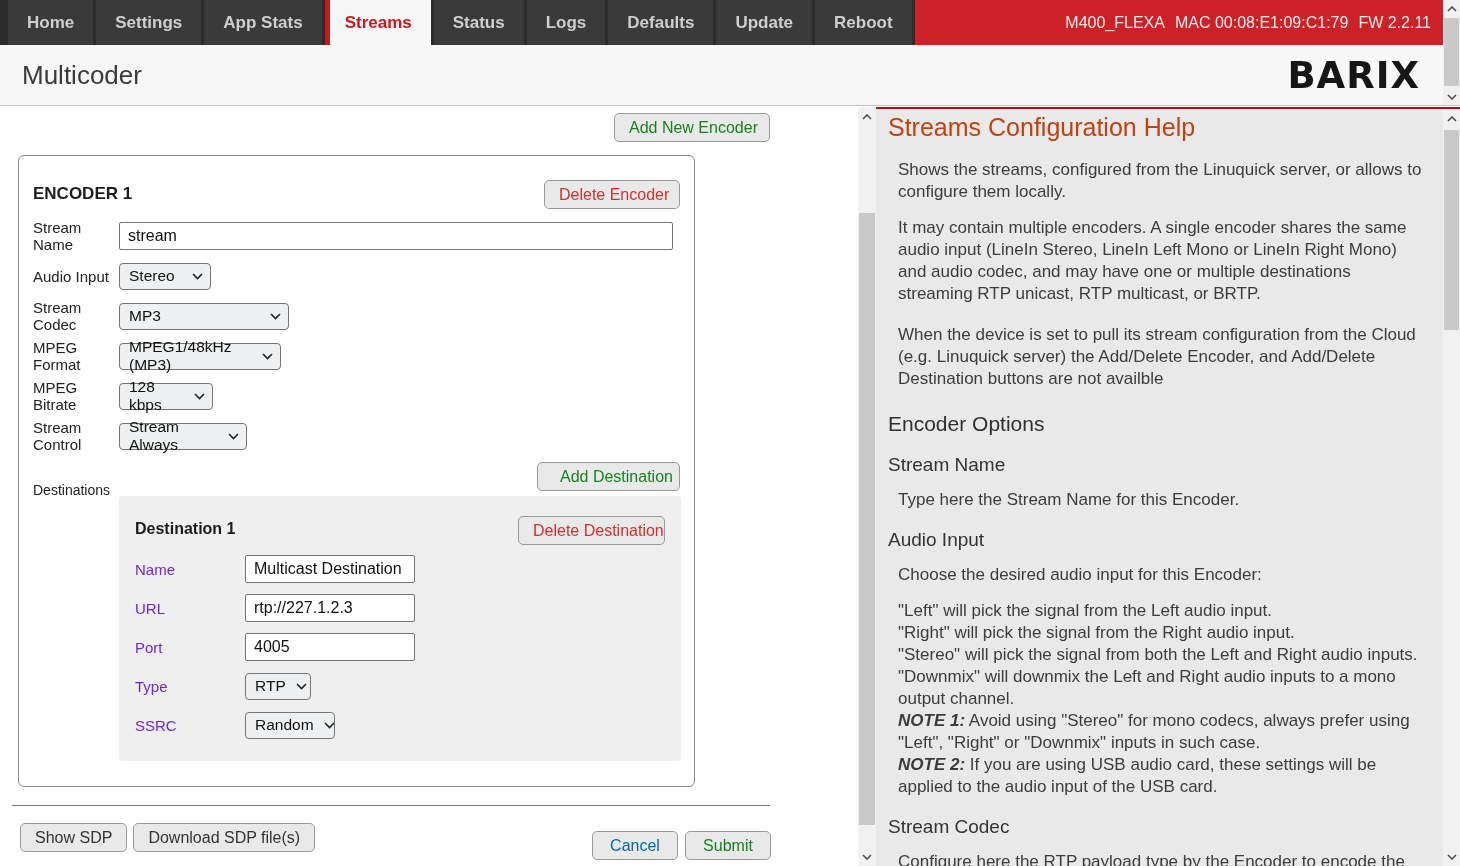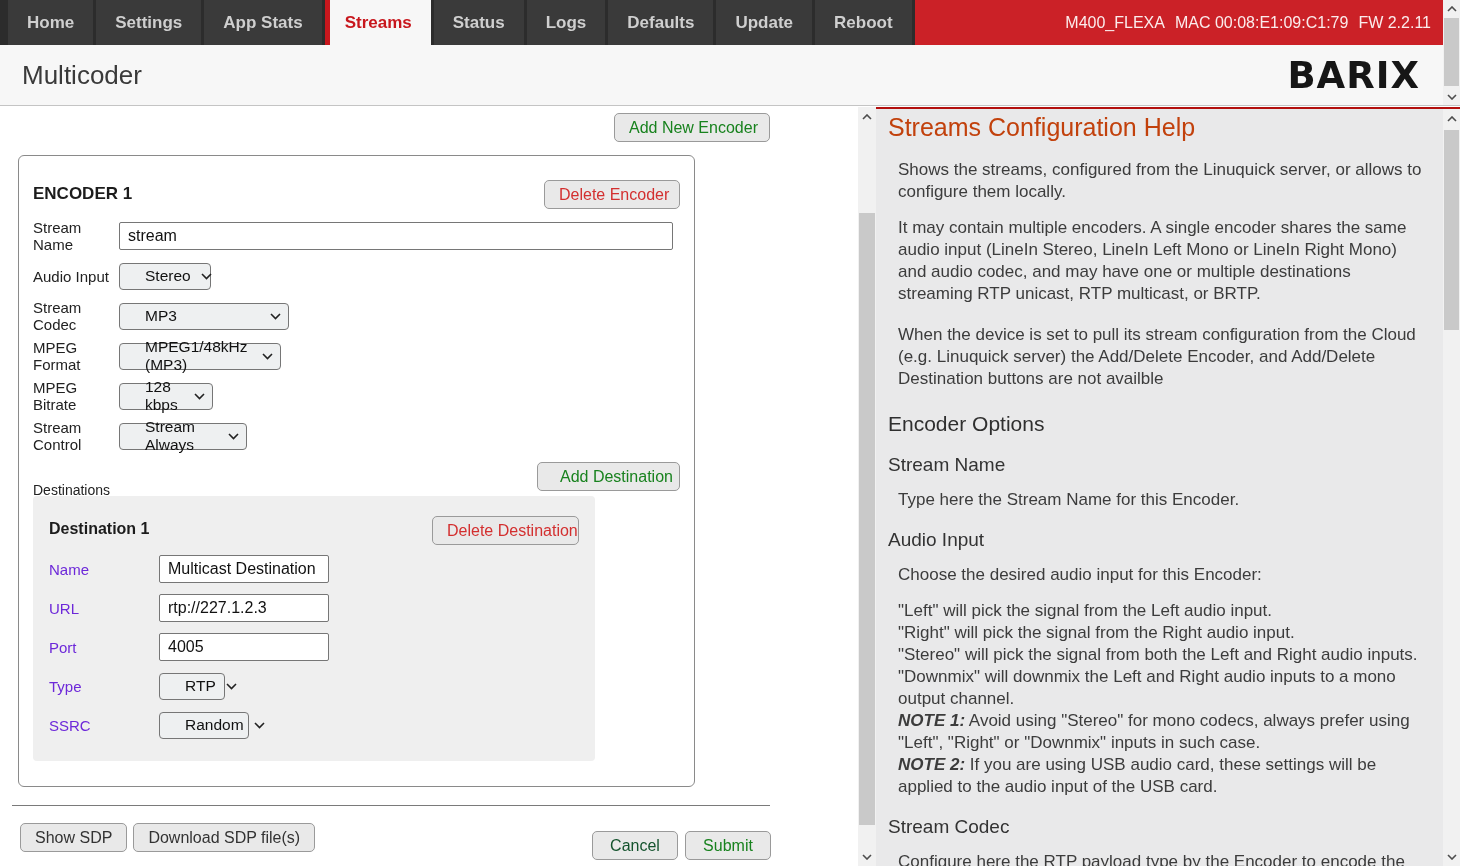--- a/index.html
+++ b/index.html
@@ -37,49 +37,49 @@
   .left-frame { position:absolute; top:107px; left:0; width:876px; height:759px;
     background:#fff; }
   .left-content { position:absolute; top:0; left:0; width:858px; height:759px; overflow:hidden; }
 
   .btn { display:inline-block; background:#e9e9e9; border:1px solid #9a9a9a;
     border-radius:5px; font-size:16px; padding:3px 14px; height:29px; line-height:21px;
     cursor:pointer; white-space:nowrap; }
   .btn-green { color:#18821e; }
   .btn-red { color:#d32f2f; }
   .btn-dark { color:#333; }
-  .btn-maroon { color:#14532d; }
+  .btn-maroon { color:#0369a1; }
 
   .add-encoder { position:absolute; top:6px; left:614px; width:156px; text-align:center; }
 
   .enc-box { position:absolute; top:48px; left:18px; width:677px; height:632px;
     border:1px solid #8a8a8a; border-radius:6px; background:#fff; padding:24px 14px 0 14px; }
   .enc-head { display:flex; justify-content:space-between; align-items:flex-start;
     margin-bottom:13px; }
   .enc-title { font-size:17px; font-weight:bold; color:#1c1c1c; padding-top:4px; }
   .del-enc { width:136px; text-align:center; }
 
   .frow { display:flex; align-items:center; height:28px; margin-bottom:12px; }
   .frow .lbl { width:86px; font-size:15px; color:#222; flex:none; }
   .tinput { height:28px; border:1px solid #767676; border-radius:2px; font-size:16px;
     padding:0 8px; color:#111; background:#fff;
     font-family:"Liberation Sans","DejaVu Sans",sans-serif; }
   .w-full { width:554px; }
 
   .sel { height:27px; background:#eef0f1; border:1px solid #767676; border-radius:4px;
     display:flex; align-items:center; justify-content:space-between; font-size:15.5px;
-    color:#111; padding:0 7px 0 25px; cursor:pointer; }
+    color:#111; padding:0 7px 0 9px; cursor:pointer; }
   .sel .chev { display:flex; margin-left:10px; }
 
   .dest-row { display:flex; justify-content:space-between; align-items:center;
     margin-top:2px; margin-bottom:6px; height:28px; }
   .dest-lbl { font-size:14px; color:#222;margin-top:28px; }
   .add-dest { width:143px; text-align:center;padding-left:22px; }
 
-  .dest-box { width:562px; height:265px; background:#efefef;
+  .dest-box { margin-left:86px; width:562px; height:265px; background:#efefef;
     border-radius:4px; padding:20px 16px 0 16px; }
   .dest-head { display:flex; justify-content:space-between; align-items:flex-start;
     margin-bottom:10px; }
   .dest-title { font-size:16px; font-weight:bold; color:#1c1c1c; padding-top:4px; }
   .drow { display:flex; align-items:center; height:28px; margin-bottom:11px; }
   .drow .lbl { width:110px; font-size:15px; color:#6d28d9; flex:none; }
   .w-dest { width:170px; }
 
   .hr-line { position:absolute; top:698px; left:12px; width:758px; height:0;
     border-top:1px solid #7a7a7a; }

